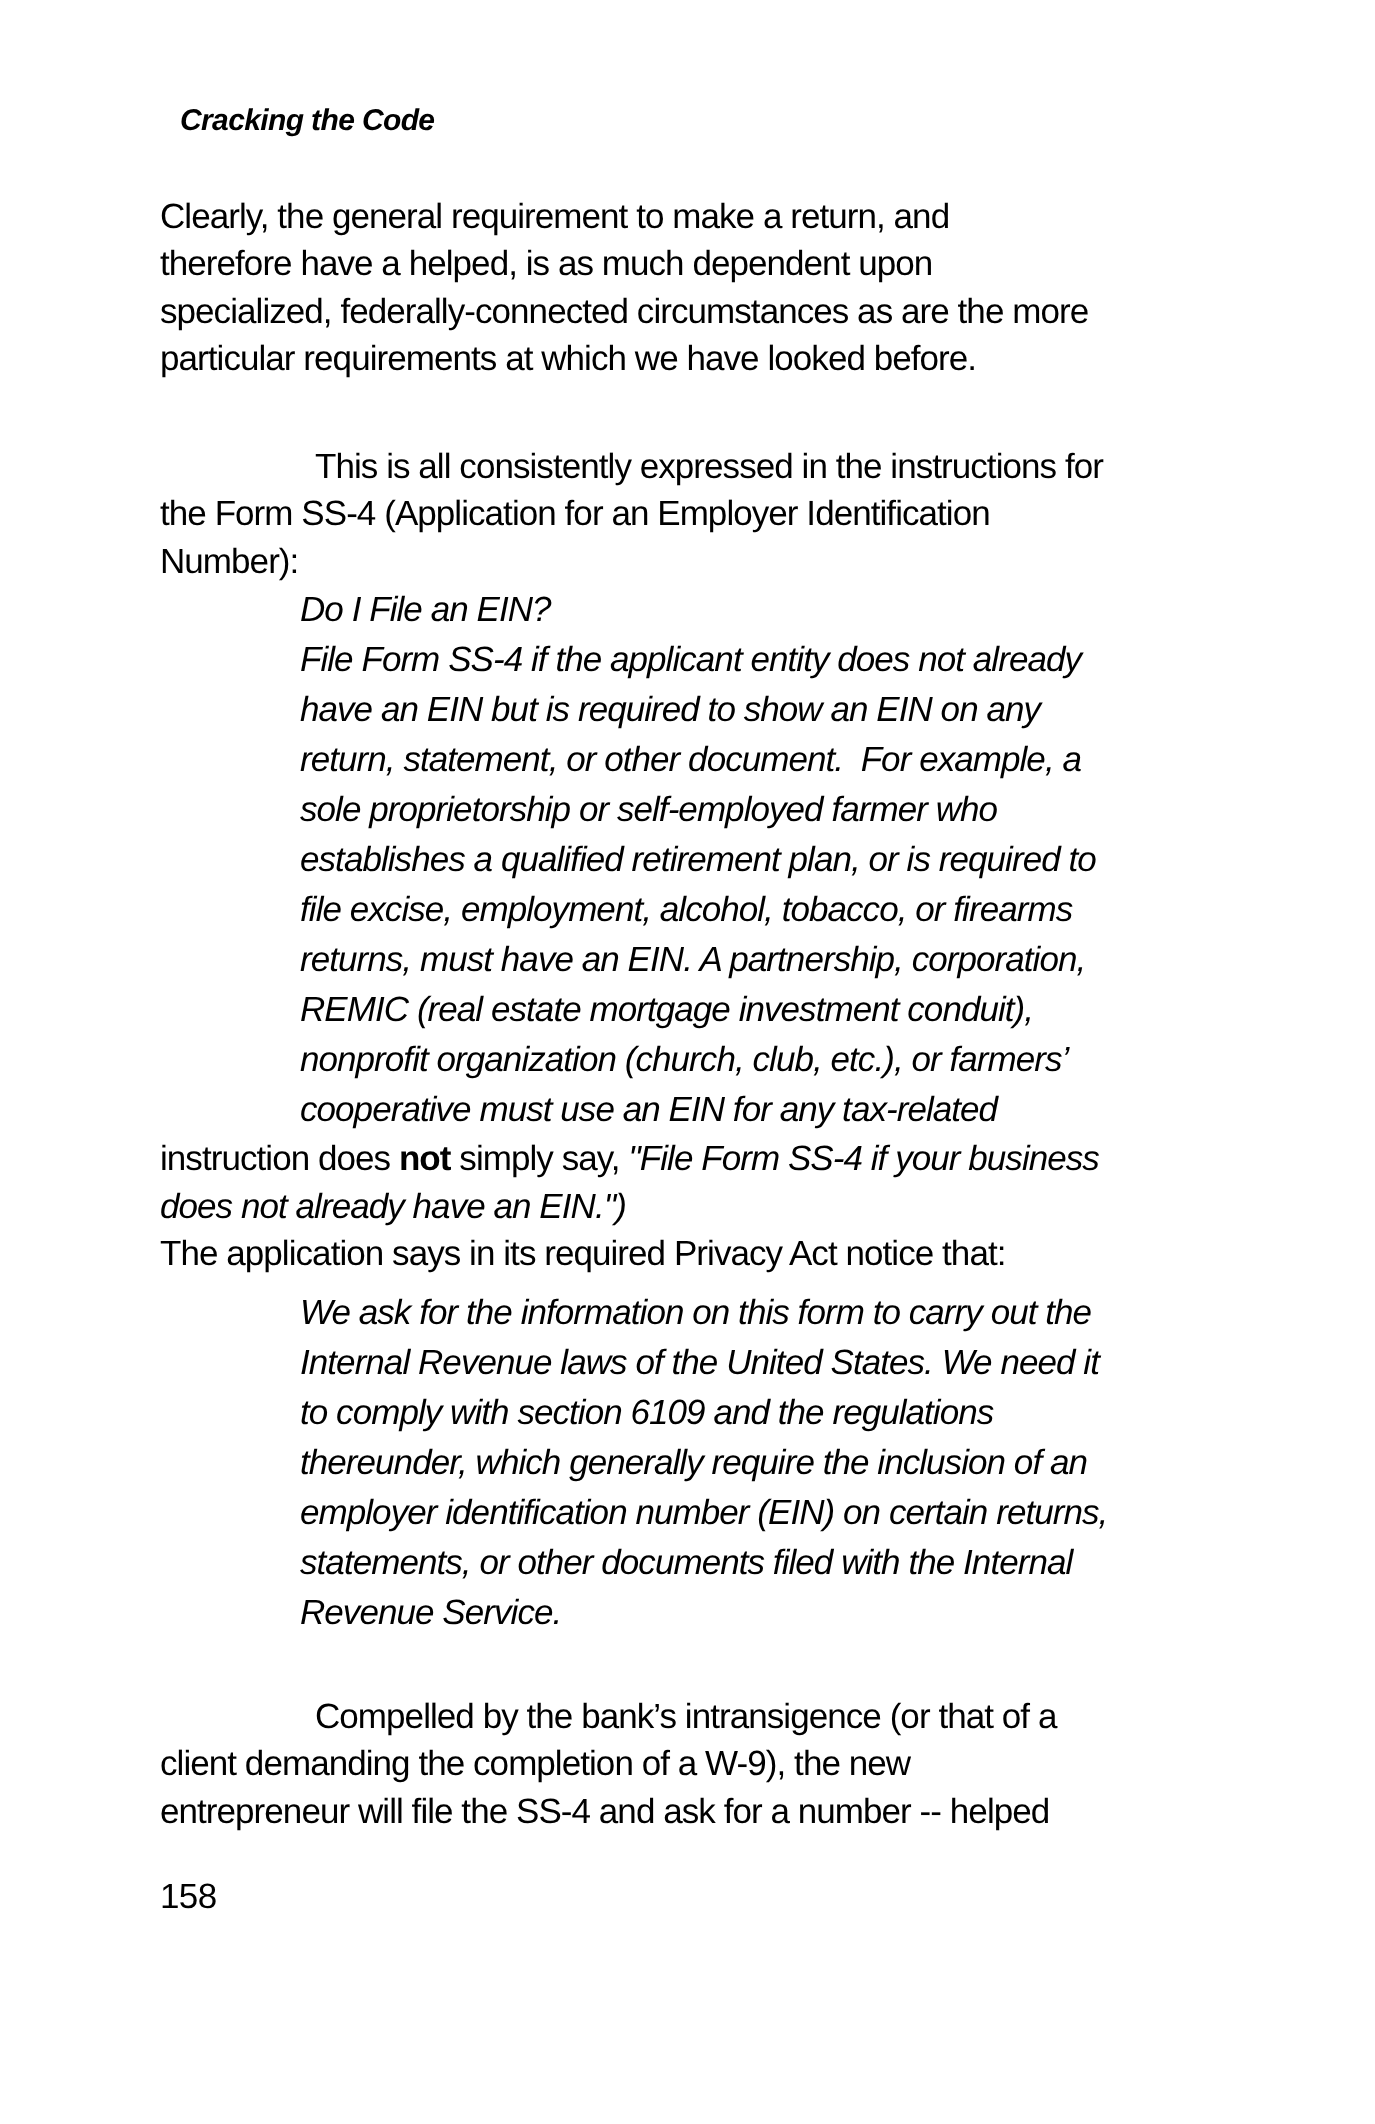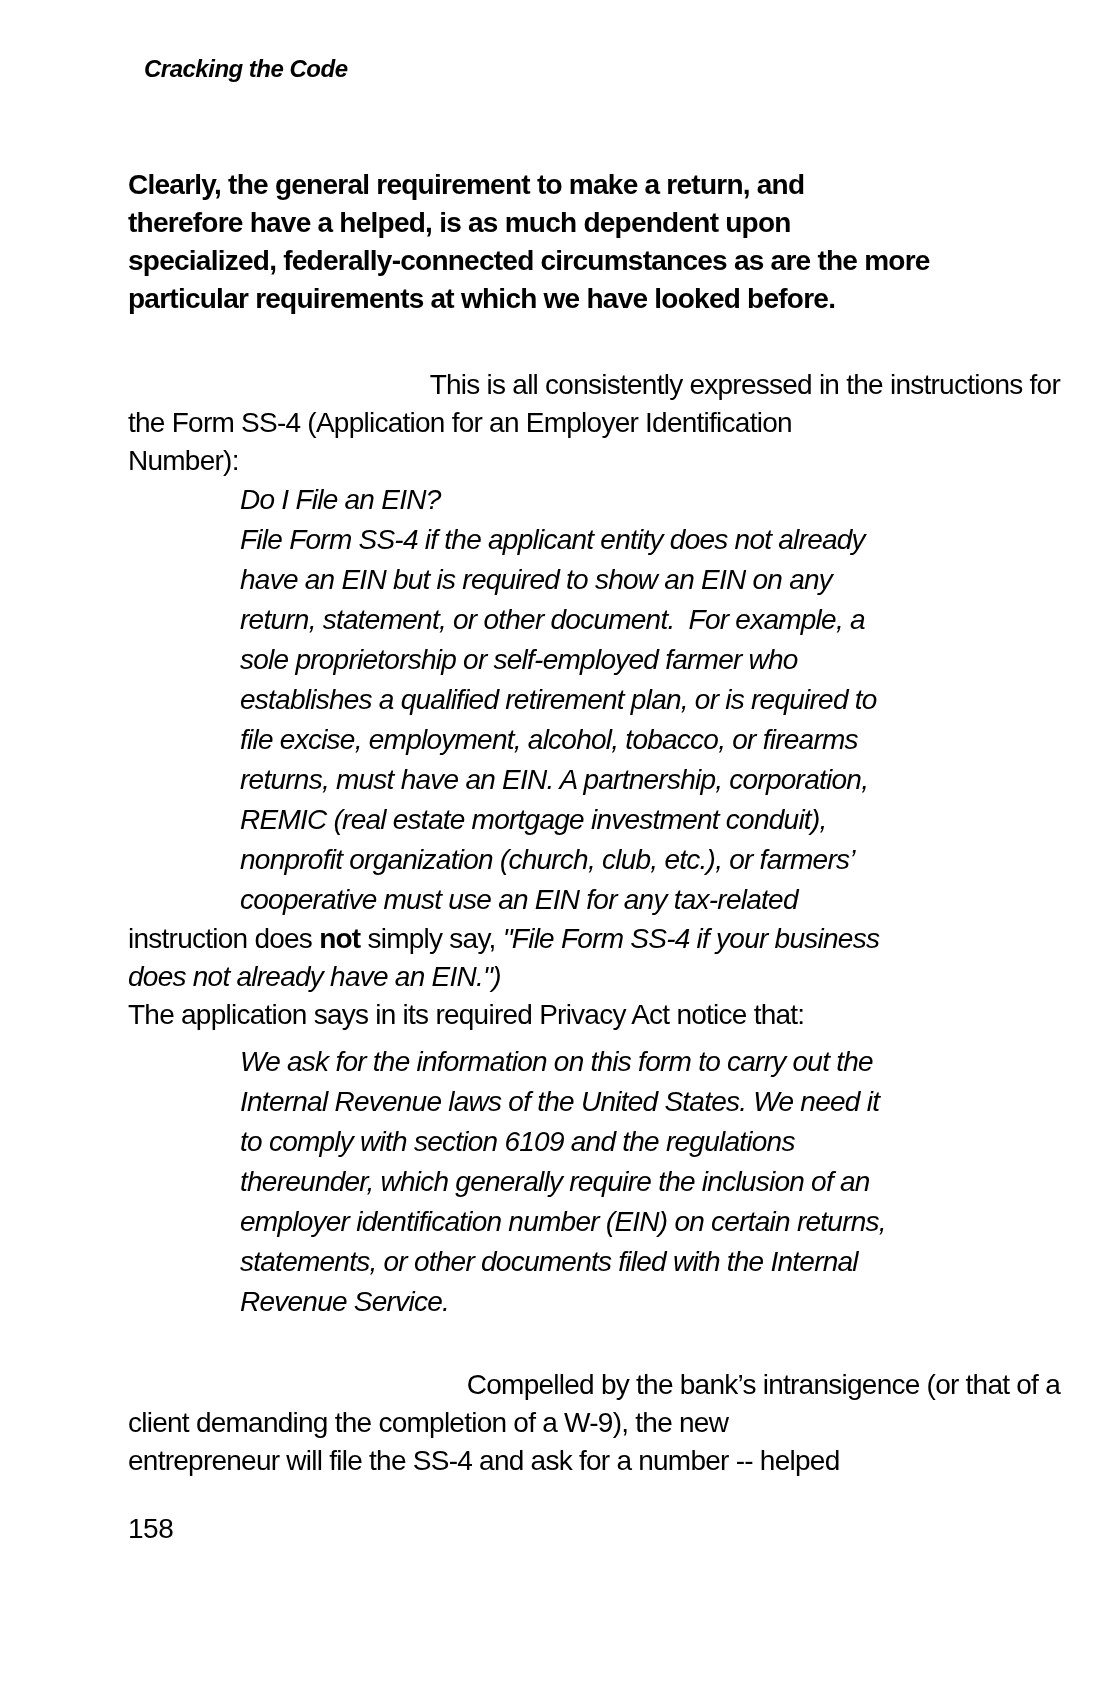--- a/index.html
+++ b/index.html
@@ -11,21 +11,21 @@
   body {
     width: 1100px;
     height: 1699px;
     font-family: "Liberation Sans", "DejaVu Sans", sans-serif;
     overflow: hidden;
   }
   .page {
     box-sizing: border-box;
     width: 1100px;
     height: 1699px;
-    padding: 52px 40px 0 128px;
+    padding: 80px 40px 0 128px;
   }
   .running-header {
     font-size: 24px;
     line-height: 34px;
     font-weight: bold;
     font-style: italic;
     letter-spacing: -0.5px;
     padding-left: 16px;
   }
   .para {
@@ -36,22 +36,22 @@
   .quote {
     font-size: 28px;
     line-height: 40px;
     font-style: italic;
     letter-spacing: -0.75px;
     margin-left: 112px;
   }
   .line { white-space: pre-wrap; }
   .bold { font-weight: bold; }
   .italic { font-style: italic; }
-  .first-indent .line:first-child { padding-left: 124px; text-align: right; }
-  .mt-p1 { margin-top: 80px; font-weight: bold; }
+  .first-indent .line:first-child { padding-left: 124px; }
+  .mt-p1 { margin-top: 40px; }
   .mt-p2 { margin-top: 48px; }
   .mt-q2 { margin-top: 8px; }
   .mt-p5 { margin-top: 44px; }
   .page-number {
     margin-top: 30px;
     font-size: 28px;
     line-height: 38px;
     letter-spacing: -0.5px;
   }
 </style>

